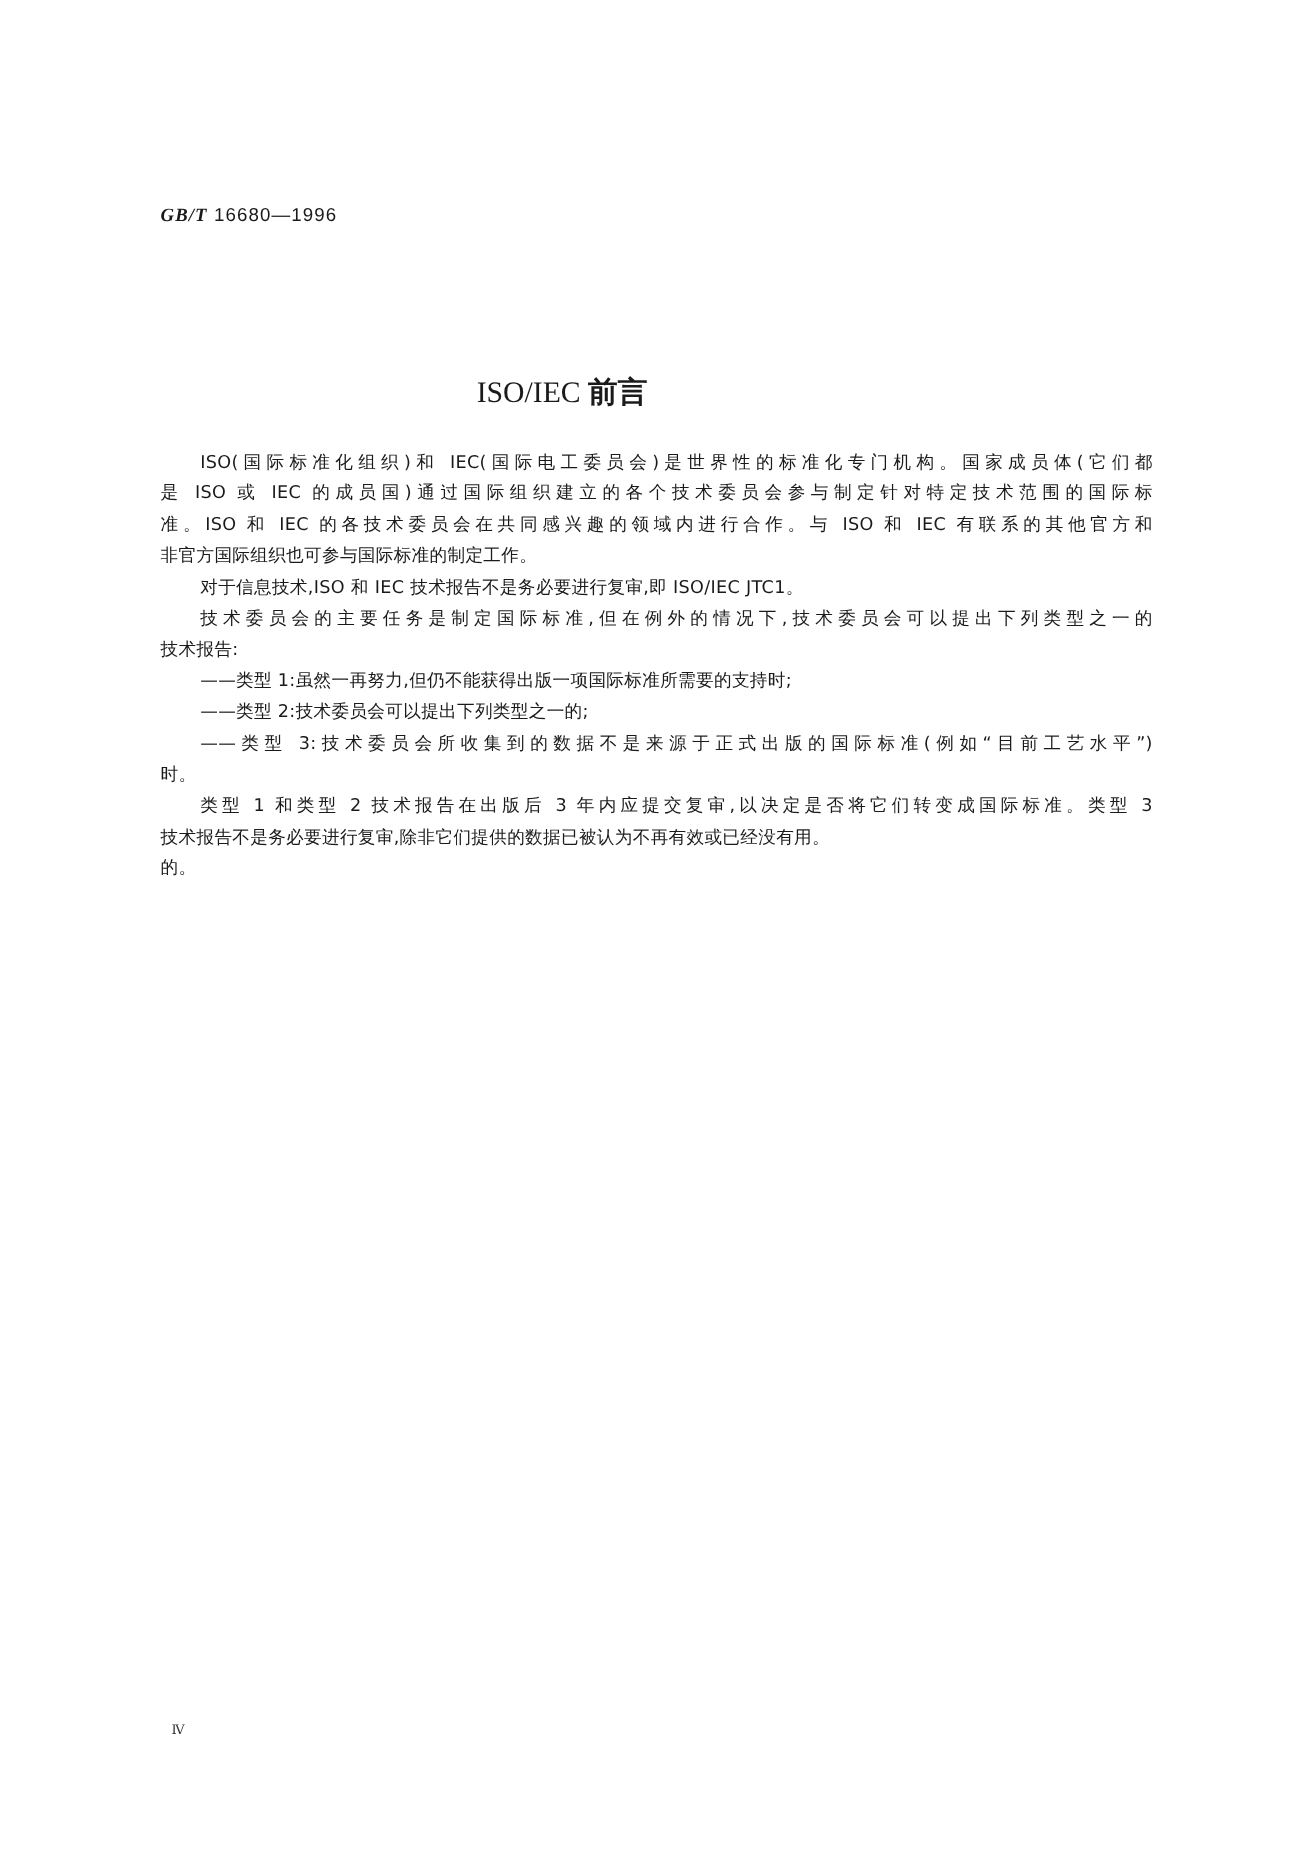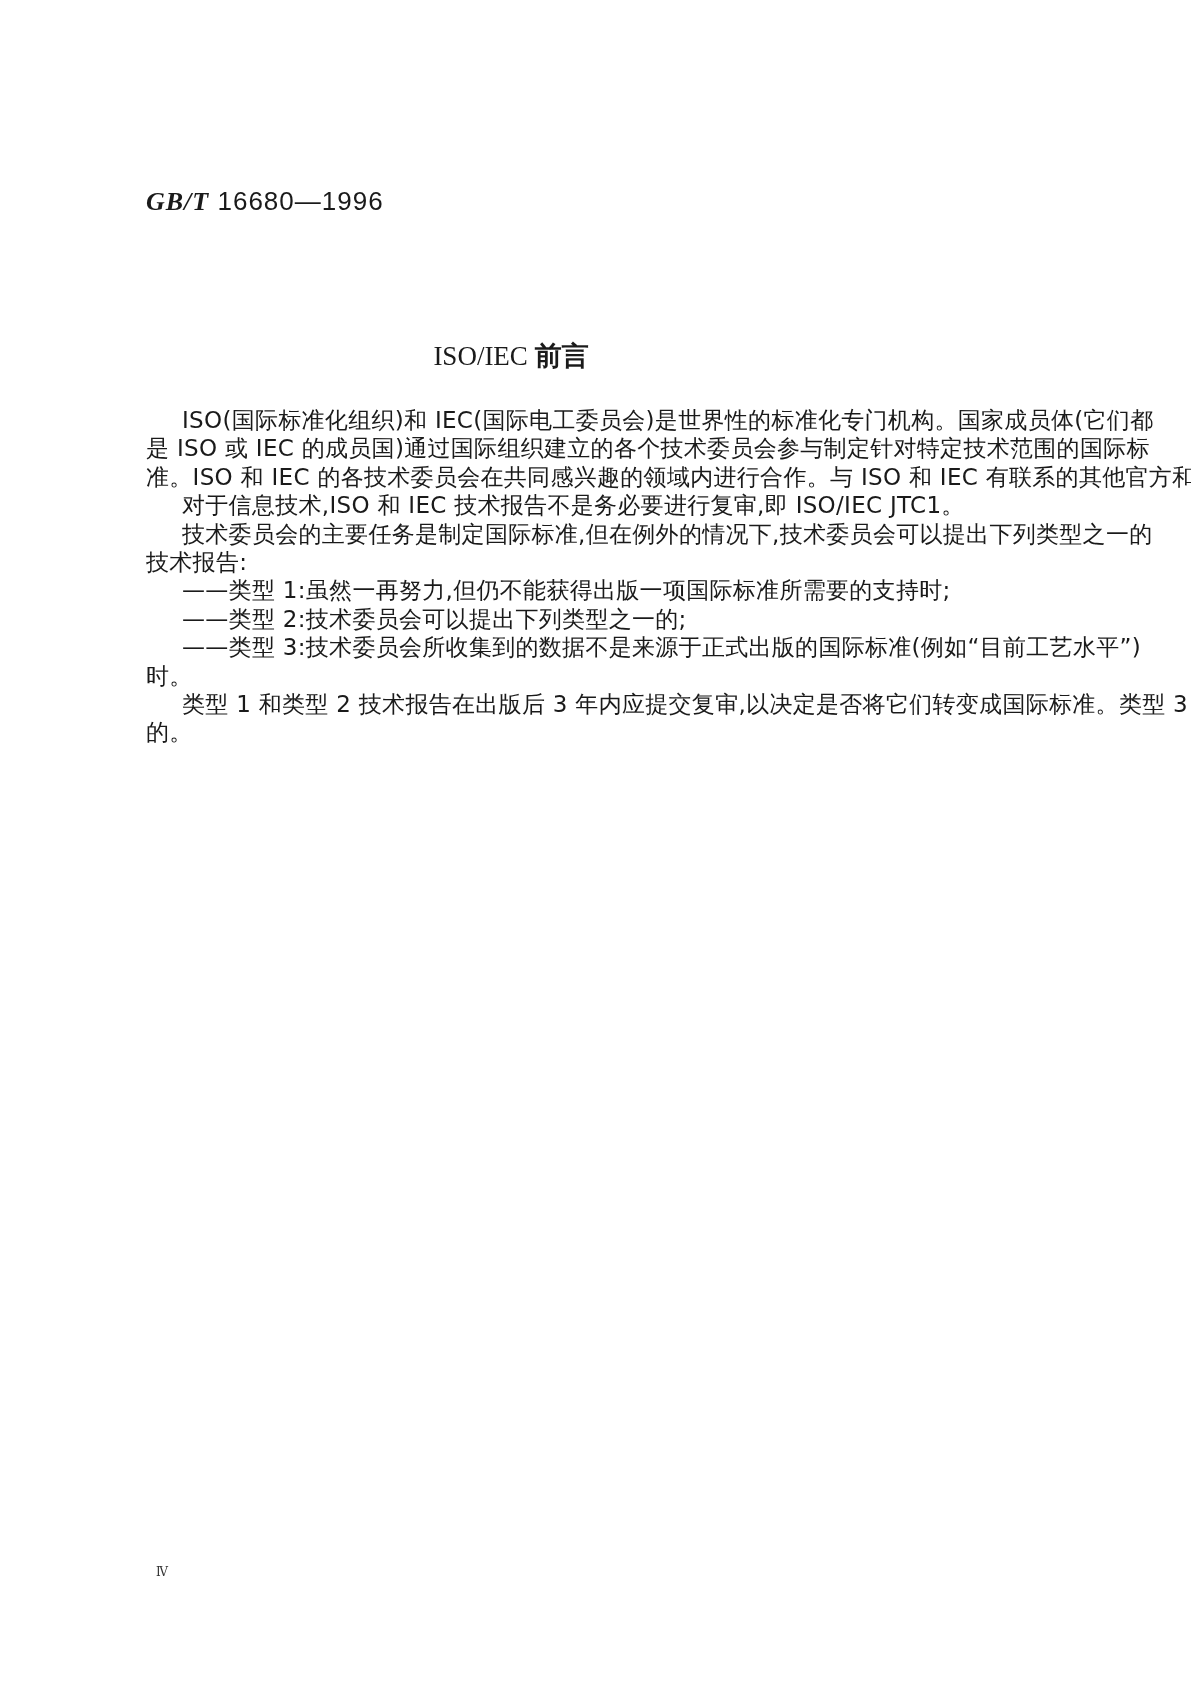--- a/index.html
+++ b/index.html
@@ -12,21 +12,21 @@
     height: 1684px;
     position: relative;
     overflow: hidden;
     color: #1a1a1a;
     font-family: "DejaVu Serif", "Liberation Serif", serif;
   }
   .page-header {
     position: absolute;
     left: 146px;
     top: 186px;
-    font-size: 26px;
+    font-size: 17px;
     letter-spacing: 1px;
     font-family: "Liberation Sans", "DejaVu Sans", sans-serif;
   }
   .page-header .gb {
     font-family: "Liberation Serif", "DejaVu Serif", serif;
     font-weight: bold;
     font-style: italic;
   }
   .page-title {
     position: absolute;
@@ -48,21 +48,21 @@
     width: 902px;
     font-size: 17px;
   }
   .line {
     height: 28.4px;
     line-height: 28.4px;
     white-space: nowrap;
     text-align: justify;
     text-align-last: justify;
     font-family: "DejaVu Sans", "Liberation Serif", sans-serif;
-    font-size: 23px;
+    font-size: 16px;
     letter-spacing: 0.3px;
   }
   .line.last {
     text-align-last: left;
   }
   .line.indent {
     padding-left: 36px;
   }
   .line.dash {
     padding-left: 36px;
@@ -86,24 +86,26 @@
 
 <div class="page-title">
   <span>ISO/IEC</span>
   <span class="cn">前言</span>
 </div>
 
 <div class="body-text">
   <div class="line indent">ISO(国际标准化组织)和 IEC(国际电工委员会)是世界性的标准化专门机构。国家成员体(它们都</div>
   <div class="line">是 ISO 或 IEC 的成员国)通过国际组织建立的各个技术委员会参与制定针对特定技术范围的国际标</div>
   <div class="line">准。ISO 和 IEC 的各技术委员会在共同感兴趣的领域内进行合作。与 ISO 和 IEC 有联系的其他官方和</div>
+  <div class="line last">非官方国际组织也可参与国际标准的制定工作。</div>
   <div class="line indent last">对于信息技术,ISO 和 IEC 技术报告不是务必要进行复审,即 ISO/IEC JTC1。</div>
   <div class="line indent">技术委员会的主要任务是制定国际标准,但在例外的情况下,技术委员会可以提出下列类型之一的</div>
   <div class="line last">技术报告:</div>
   <div class="line dash last">——类型 1:虽然一再努力,但仍不能获得出版一项国际标准所需要的支持时;</div>
   <div class="line dash last">——类型 2:技术委员会可以提出下列类型之一的;</div>
   <div class="line dash">——类型 3:技术委员会所收集到的数据不是来源于正式出版的国际标准(例如“目前工艺水平”)</div>
   <div class="line last">时。</div>
   <div class="line indent">类型 1 和类型 2 技术报告在出版后 3 年内应提交复审,以决定是否将它们转变成国际标准。类型 3</div>
+  <div class="line last">技术报告不是务必要进行复审,除非它们提供的数据已被认为不再有效或已经没有用。</div>
   <div class="line last">的。</div>
 </div>
 
 <div class="page-number">Ⅳ</div>
 
 </body></html>

